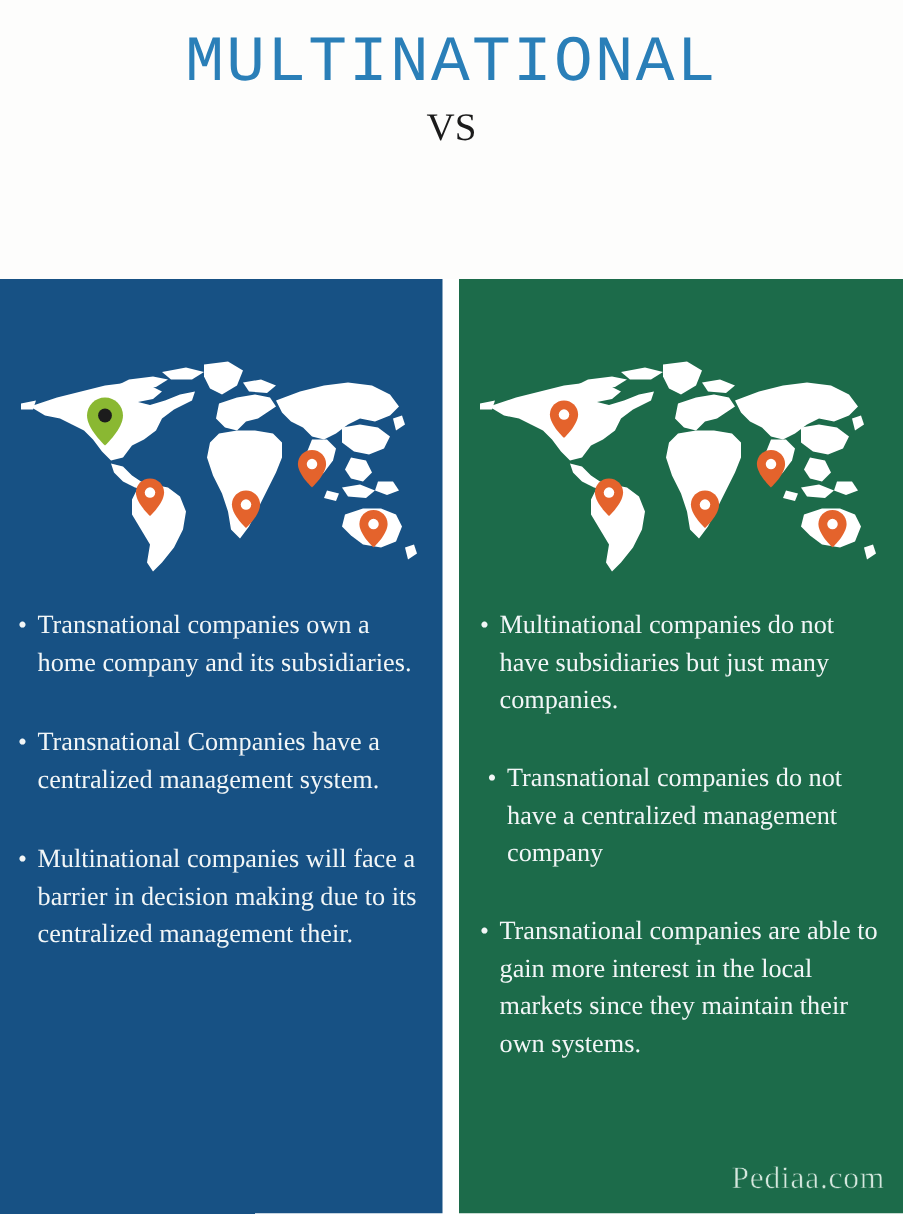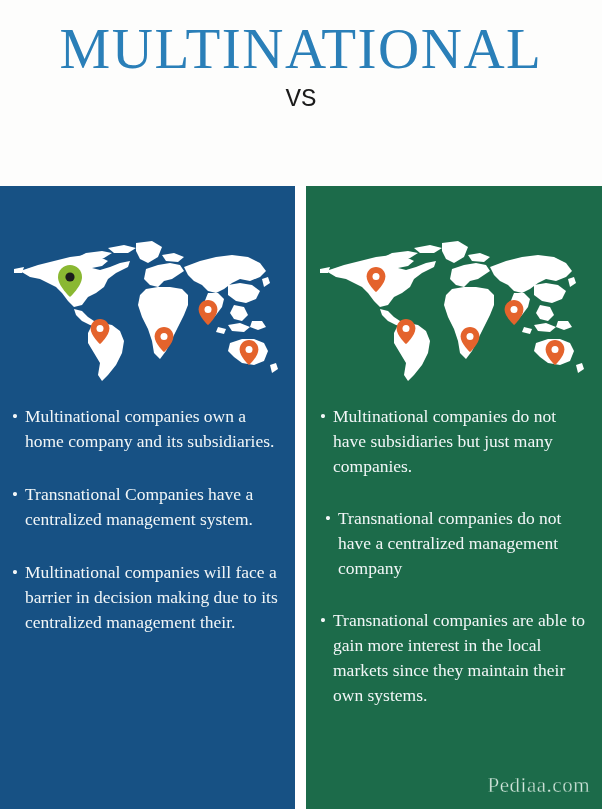--- a/index.html
+++ b/index.html
@@ -21,30 +21,30 @@
     height: 186px;
     background: #fdfdfc;
     display: flex;
     flex-direction: column;
     align-items: center;
     justify-content: flex-start;
     box-sizing: border-box;
     padding-top: 12px;
   }
   .title-main {
-    font-family: Liberation Serif, serif;
-    font-size: 57px;
+    font-family: Liberation Mono, monospace;
+    font-size: 43px;
     letter-spacing: 1.5px;
     line-height: 1.0;
     font-weight: 400;
     white-space: nowrap;
   }
   #title-multinational { color: #2a7fb8; margin-top: 8px; }
   #title-vs {
-    font-family: Liberation Mono, monospace;
+    font-family: Liberation Serif, serif;
     font-size: 26px;
     color: #1b1b1b;
     margin-top: 9px;
     letter-spacing: 0px;
     font-weight: 400;
   }
   #title-transnational { color: #45b787; margin-top: 9px; }
 
   
   #panels {
@@ -208,21 +208,21 @@
         <g>
           <path d="M237,105 C242.2,105 246.4,109.2 246.4,114.4 C246.4,121.4 237,130 237,130 C237,130 227.6,121.4 227.6,114.4 C227.6,109.2 231.8,105 237,105 Z" fill="#e4632c"></path>
           <circle cx="237" cy="114.4" r="3.5" fill="#ffffff"></circle>
         </g>
       </svg>
     </div>
 
     <ul class="bullet-list">
       <li class="bullet-item">
         <span class="bullet-dot">•</span>
-        <span class="bullet-text">Multinational companies own a home company and its subsidiaries.</span>
+        <span class="bullet-text">Transnational companies own a home company and its subsidiaries.</span>
       </li>
       <li class="bullet-item">
         <span class="bullet-dot">•</span>
         <span class="bullet-text">Transnational Companies have a centralized management system.</span>
       </li>
       <li class="bullet-item">
         <span class="bullet-dot">•</span>
         <span class="bullet-text">Multinational companies will face a barrier in decision making due to its centralized management their.</span>
       </li>
     </ul>

